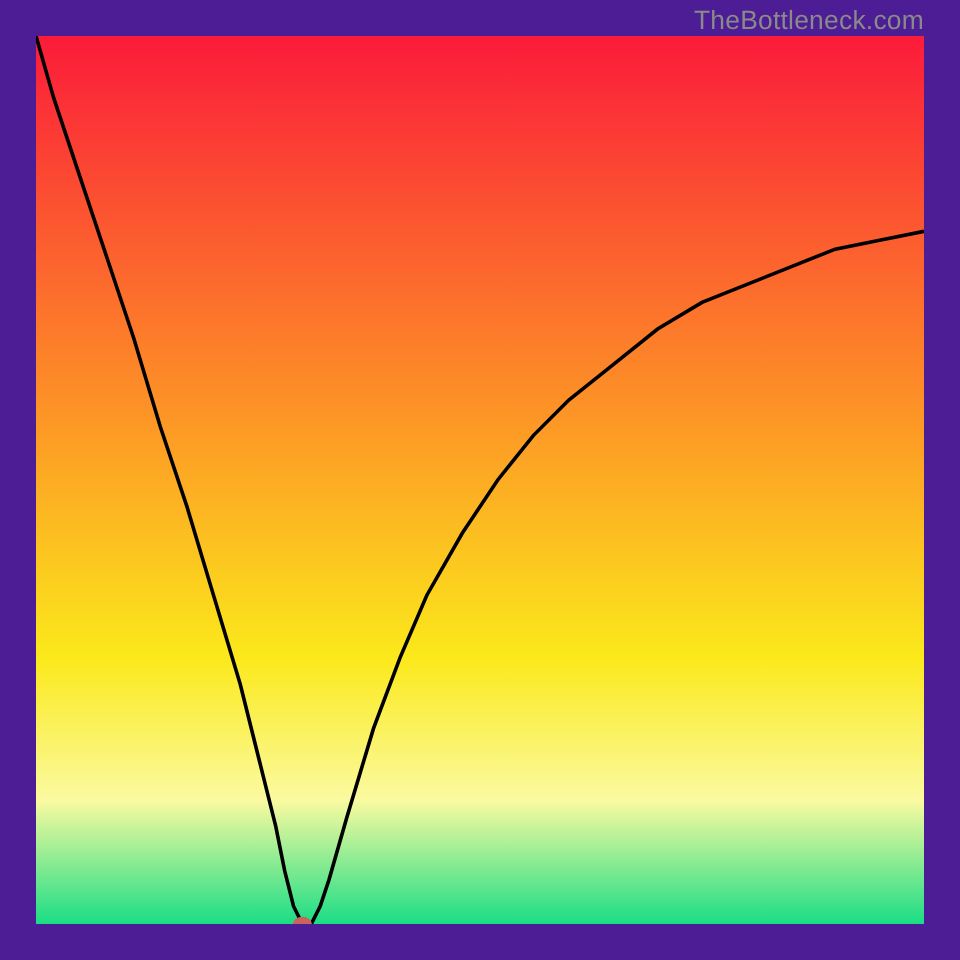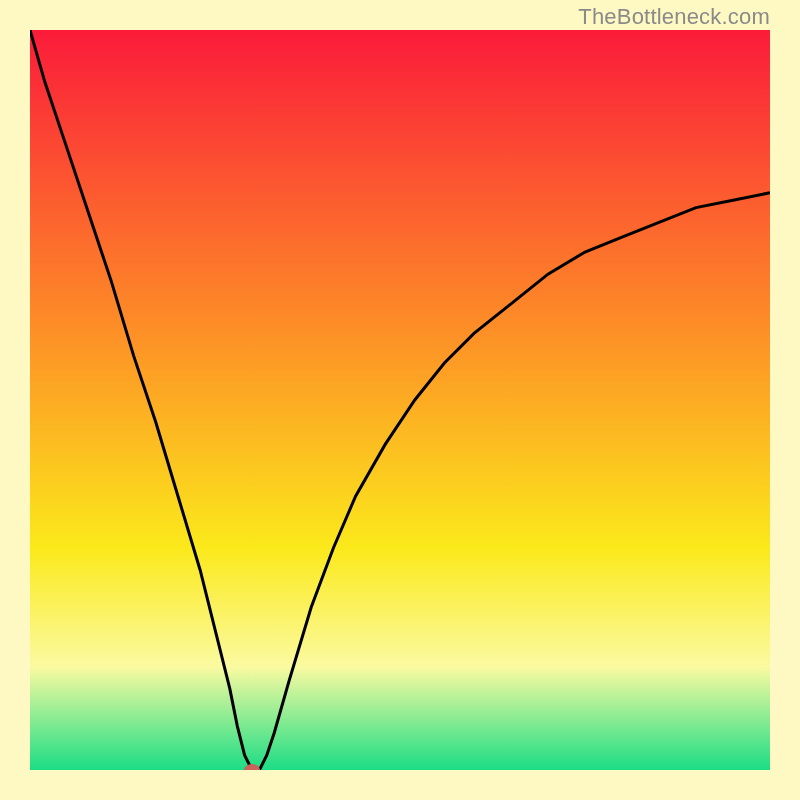--- a/index.html
+++ b/index.html
@@ -10,21 +10,21 @@
     background: #000;
     position: relative;
     font-family: Arial, Helvetica, sans-serif;
   }
   .frame {
     position: absolute;
     top: 0;
     left: 0;
     width: 800px;
     height: 800px;
-    background: #fef9c3;
+    background: #4c1d95;
   }
   .plot-area {
     position: absolute;
     top: 30px;
     left: 30px;
     width: 740px;
     height: 740px;
     overflow: hidden;
   }
   .gradient {

